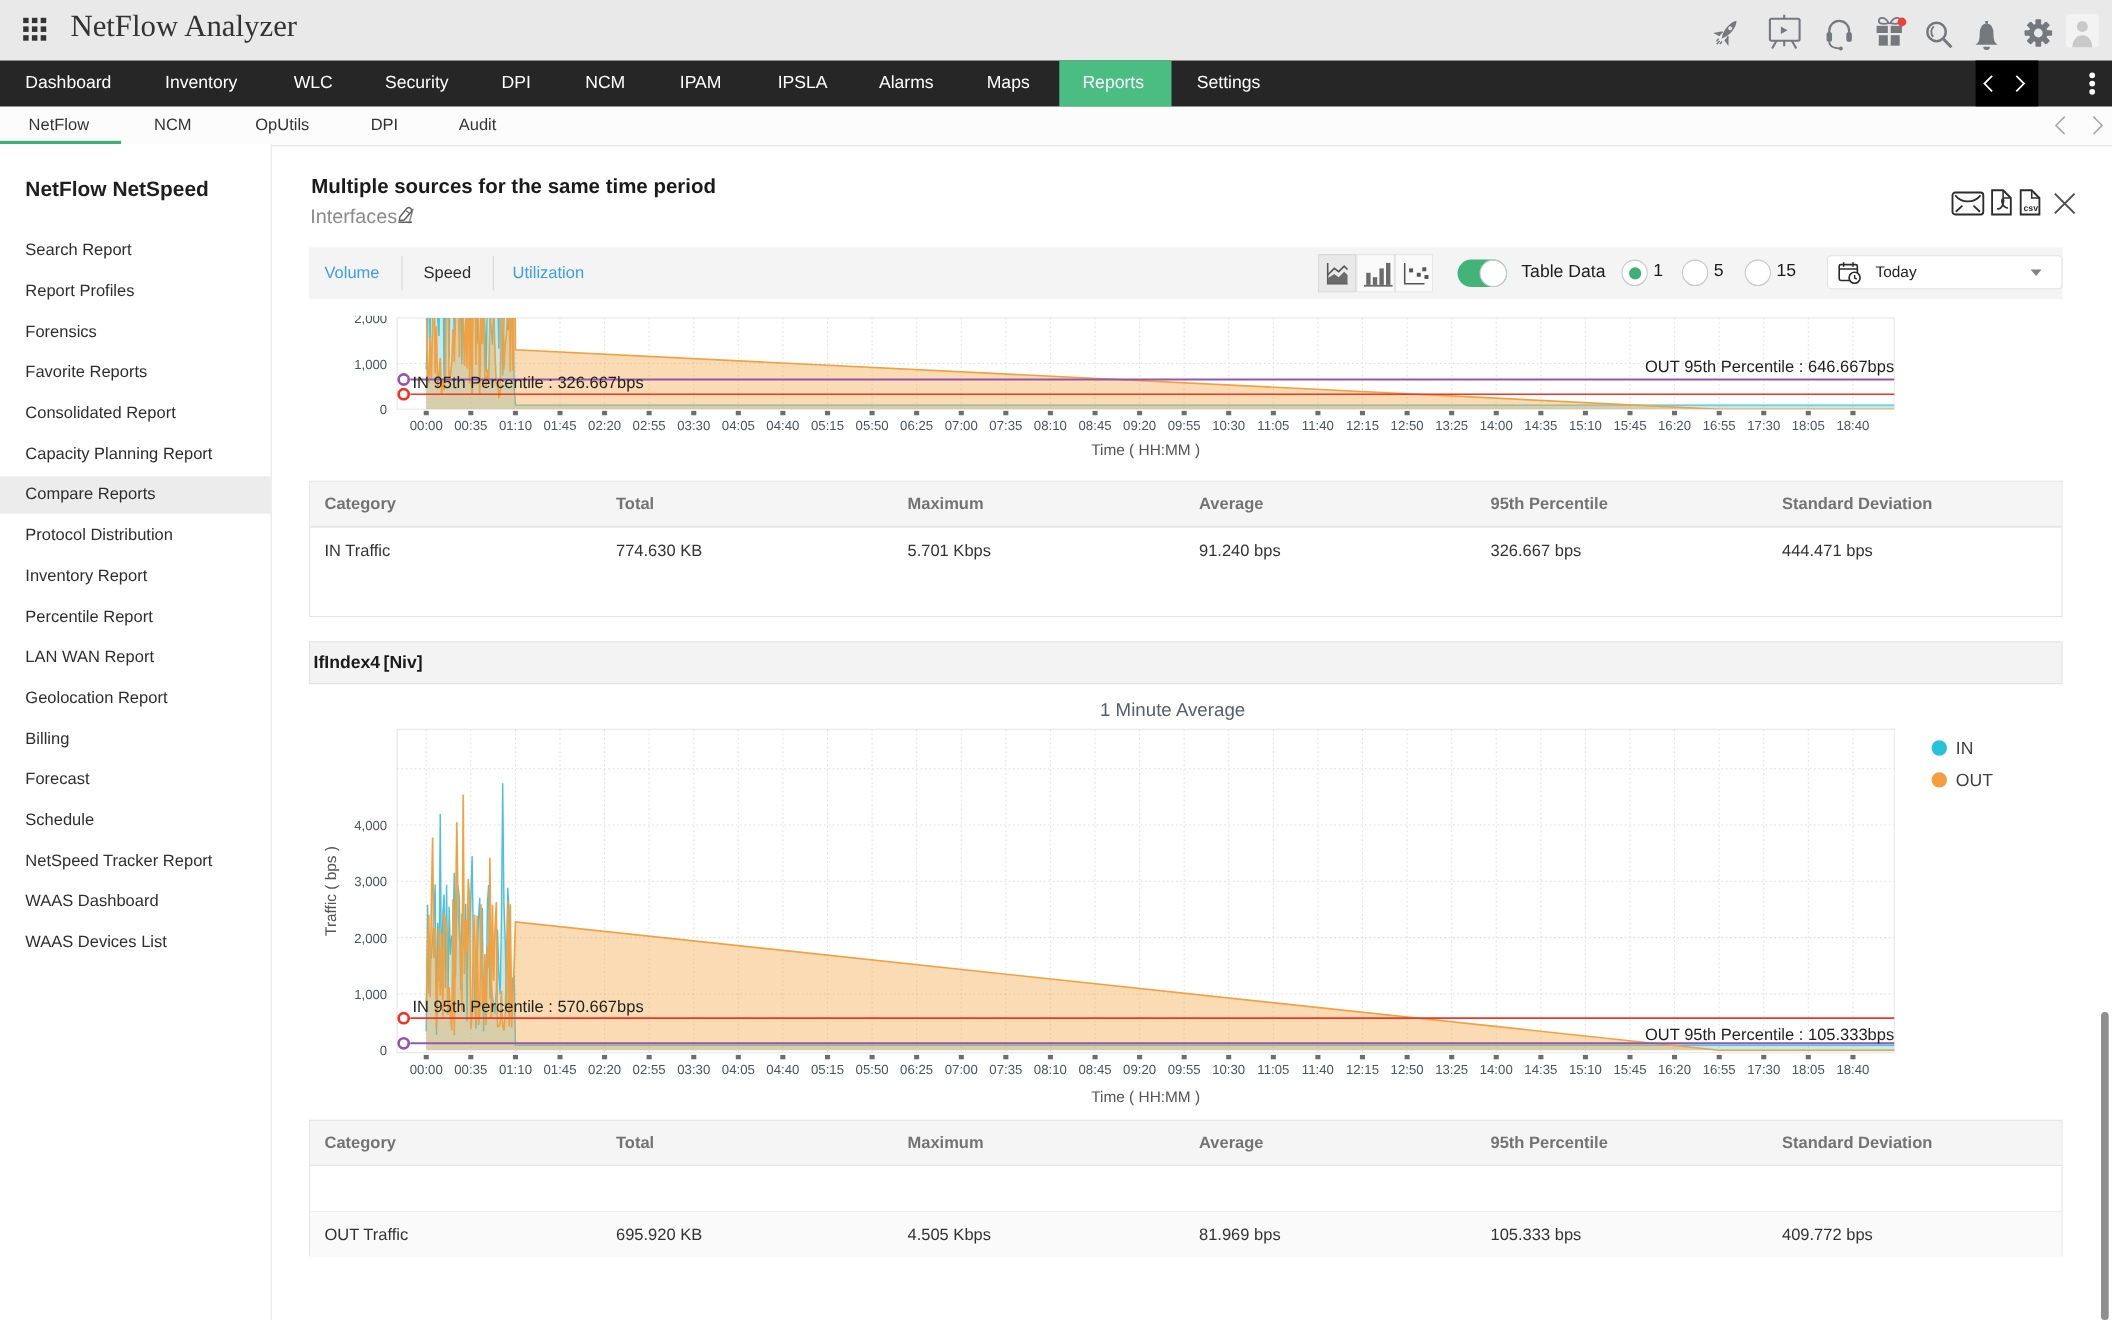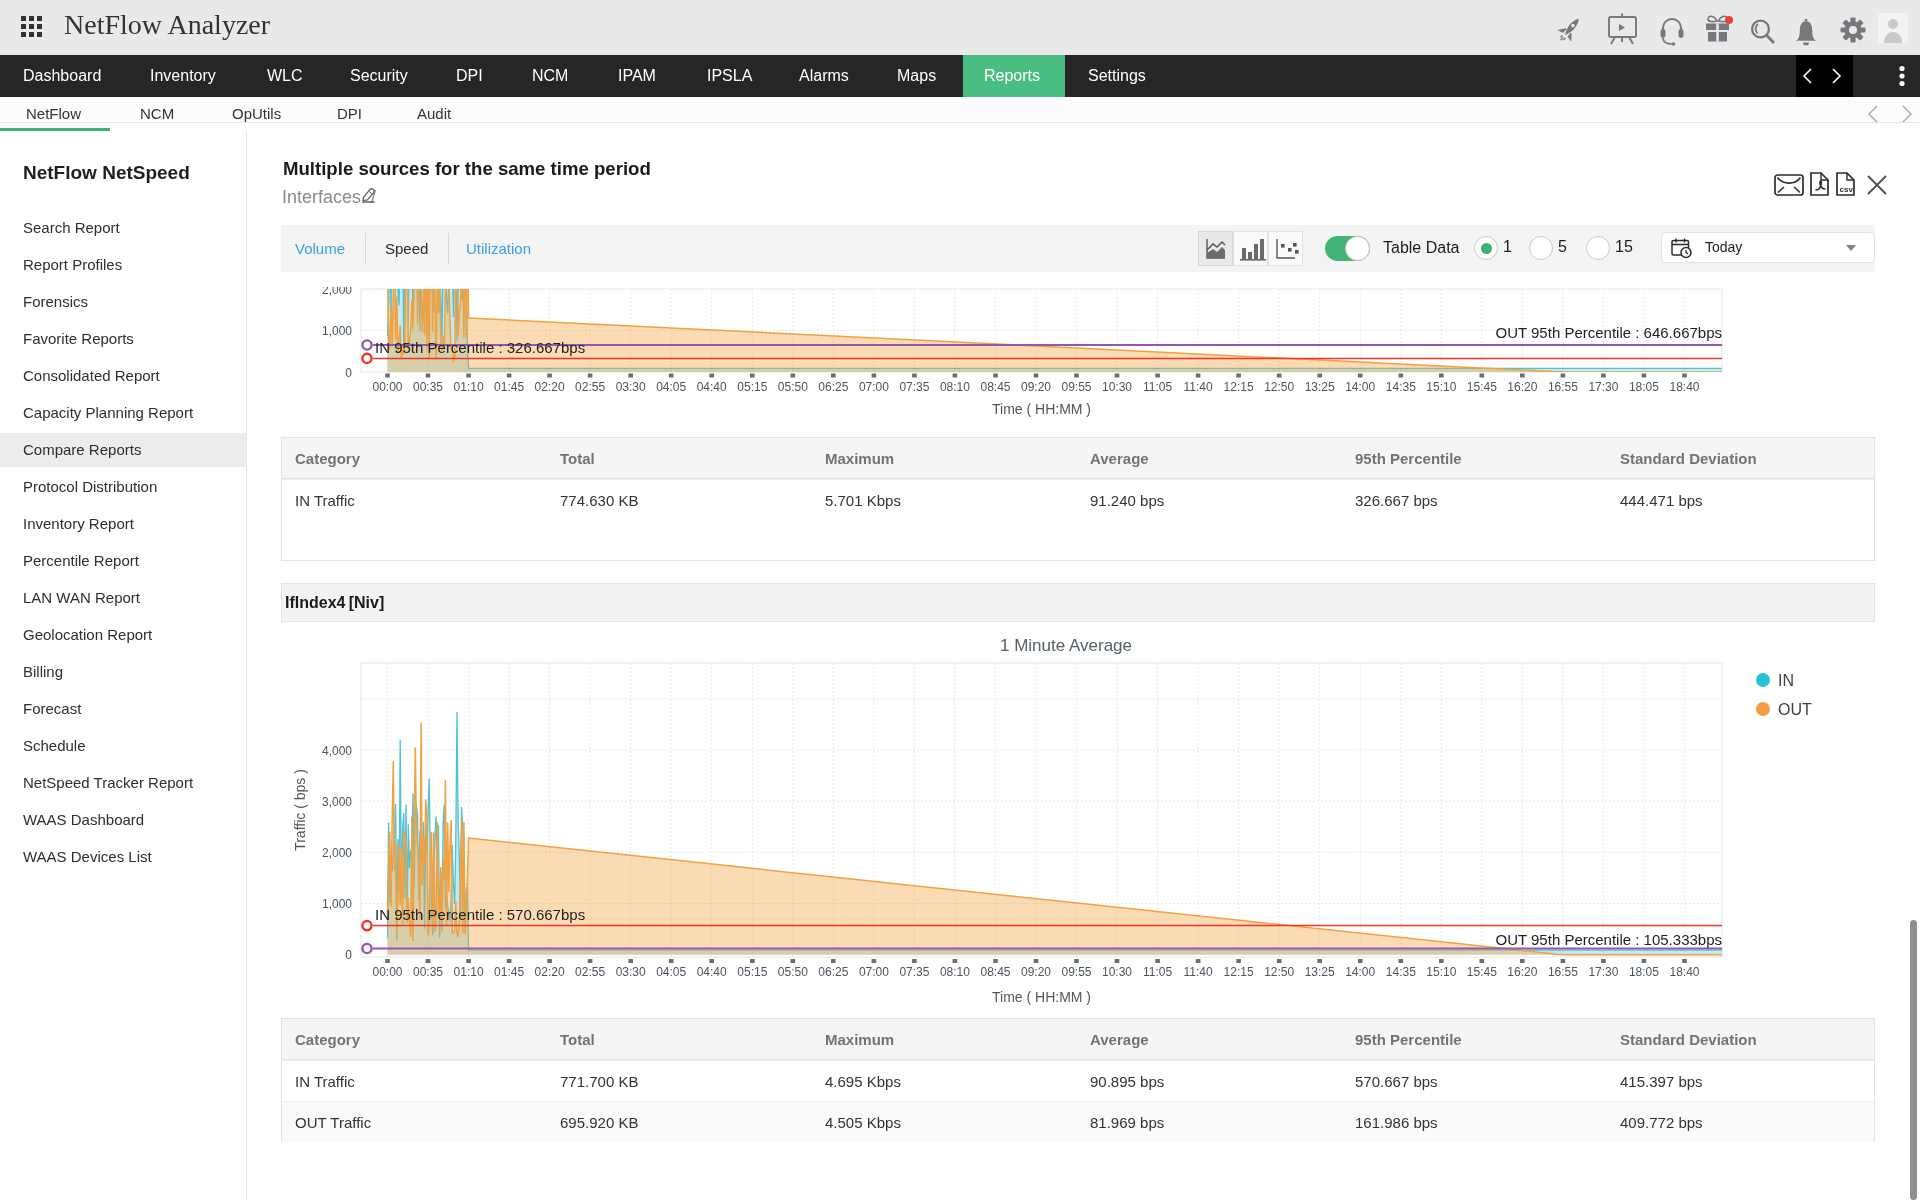--- a/index.html
+++ b/index.html
@@ -4,21 +4,21 @@
 * { margin:0; padding:0; box-sizing:border-box; }
 html,body { width:1920px; height:1200px; overflow:hidden; background:#fff;
   font-family:"Liberation Sans", sans-serif; }
 .abs { position:absolute; }
 .topbar { position:absolute; left:0; top:0; width:1920px; height:55px; background:#e9e9e9; }
 .brand { position:absolute; left:64px; top:9px; font-family:"Liberation Serif", serif;
   font-size:28px; color:#333; }
 .nav { position:absolute; left:0; top:55px; width:1920px; height:42px; background:#262626; }
 .nitem { top:0; height:42px; line-height:42px; color:#fff; font-size:16px; }
 .navblack { position:absolute; left:1796px; top:0; width:57px; height:42px; background:#000; }
-.subnav { position:absolute; left:0; top:97px; width:1920px; height:26px; background:#fcfcfc;
+.subnav { position:absolute; left:0; top:97px; width:1920px; height:36px; background:#fcfcfc;
   border-bottom:1px solid #e4e4e4;padding-left:35px; }
 .sitem { top:0; height:34px; line-height:33px; color:#333; font-size:15px; }
 .underline { position:absolute; left:0; top:31px; width:110px; height:3px; background:#3db077; }
 .sidebar { position:absolute; left:0; top:131px; width:247px; height:1069px; background:#fff;
   border-right:1px solid #e6e6e6; }
 .sidetitle { position:absolute; left:23px; top:31px; font-size:19px; font-weight:bold; color:#1f1f1f; }
 .sideitem { left:0; width:246px; height:34px; line-height:34px; padding-left:23px;
   font-size:15px; color:#2e2e2e; }
 .title { position:absolute; left:283px; top:158px; font-size:18.6px; font-weight:bold; color:#1a1a1a; }
 .crumb { position:absolute; left:282px; top:187px; font-size:18px; color:#8b8b8b; }
@@ -459,15 +459,14 @@
     <text x="1200.8" y="346.0" text-anchor="middle" class="tl">15:45</text>
     <text x="1241.3" y="346.0" text-anchor="middle" class="tl">16:20</text>
     <text x="1281.9" y="346.0" text-anchor="middle" class="tl">16:55</text>
     <text x="1322.4" y="346.0" text-anchor="middle" class="tl">17:30</text>
     <text x="1362.9" y="346.0" text-anchor="middle" class="tl">18:05</text>
     <text x="1403.5" y="346.0" text-anchor="middle" class="tl">18:40</text>
 <text x="760.5" y="372" text-anchor="middle" class="axt">Time ( HH:MM )</text>
 </svg>
 <div class="tbl abs" style="left:281px;top:1018px">
     <div class="trow thead" style="top:0"><div class="tcell">Category</div><div class="tcell">Total</div><div class="tcell">Maximum</div><div class="tcell">Average</div><div class="tcell">95th Percentile</div><div class="tcell">Standard Deviation</div></div>
-    <div class="trow" style="top:41px"><div class="tcell">IN Traffic</div><div class="tcell">771.700 KB</div><div class="tcell">4.695 Kbps</div><div class="tcell">90.895 bps</div><div class="tcell">570.667 bps</div><div class="tcell">415.397 bps</div></div>
-    <div class="trow alt" style="top:82px"><div class="tcell">OUT Traffic</div><div class="tcell">695.920 KB</div><div class="tcell">4.505 Kbps</div><div class="tcell">81.969 bps</div><div class="tcell">161.986 bps</div><div class="tcell">409.772 bps</div></div>
+    <div class="trow alt" style="top:82px"><div class="tcell">OUT Traffic</div><div class="tcell">695.920 KB</div><div class="tcell">4.505 Kbps</div><div class="tcell">81.969 bps</div><div class="tcell">105.333 bps</div><div class="tcell">409.772 bps</div></div>
   </div>
 <div class="scroll"></div>
 </body></html>

